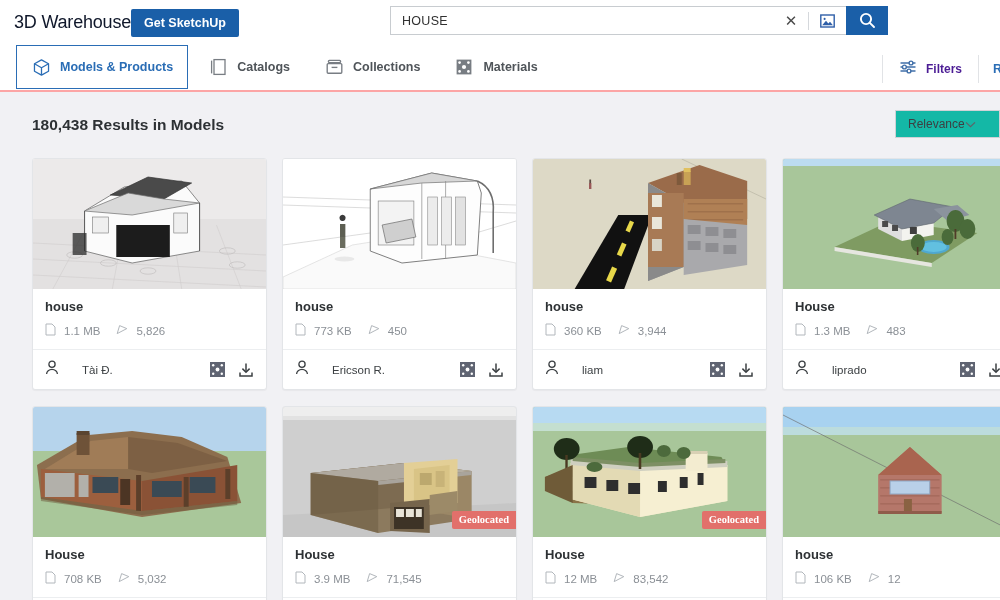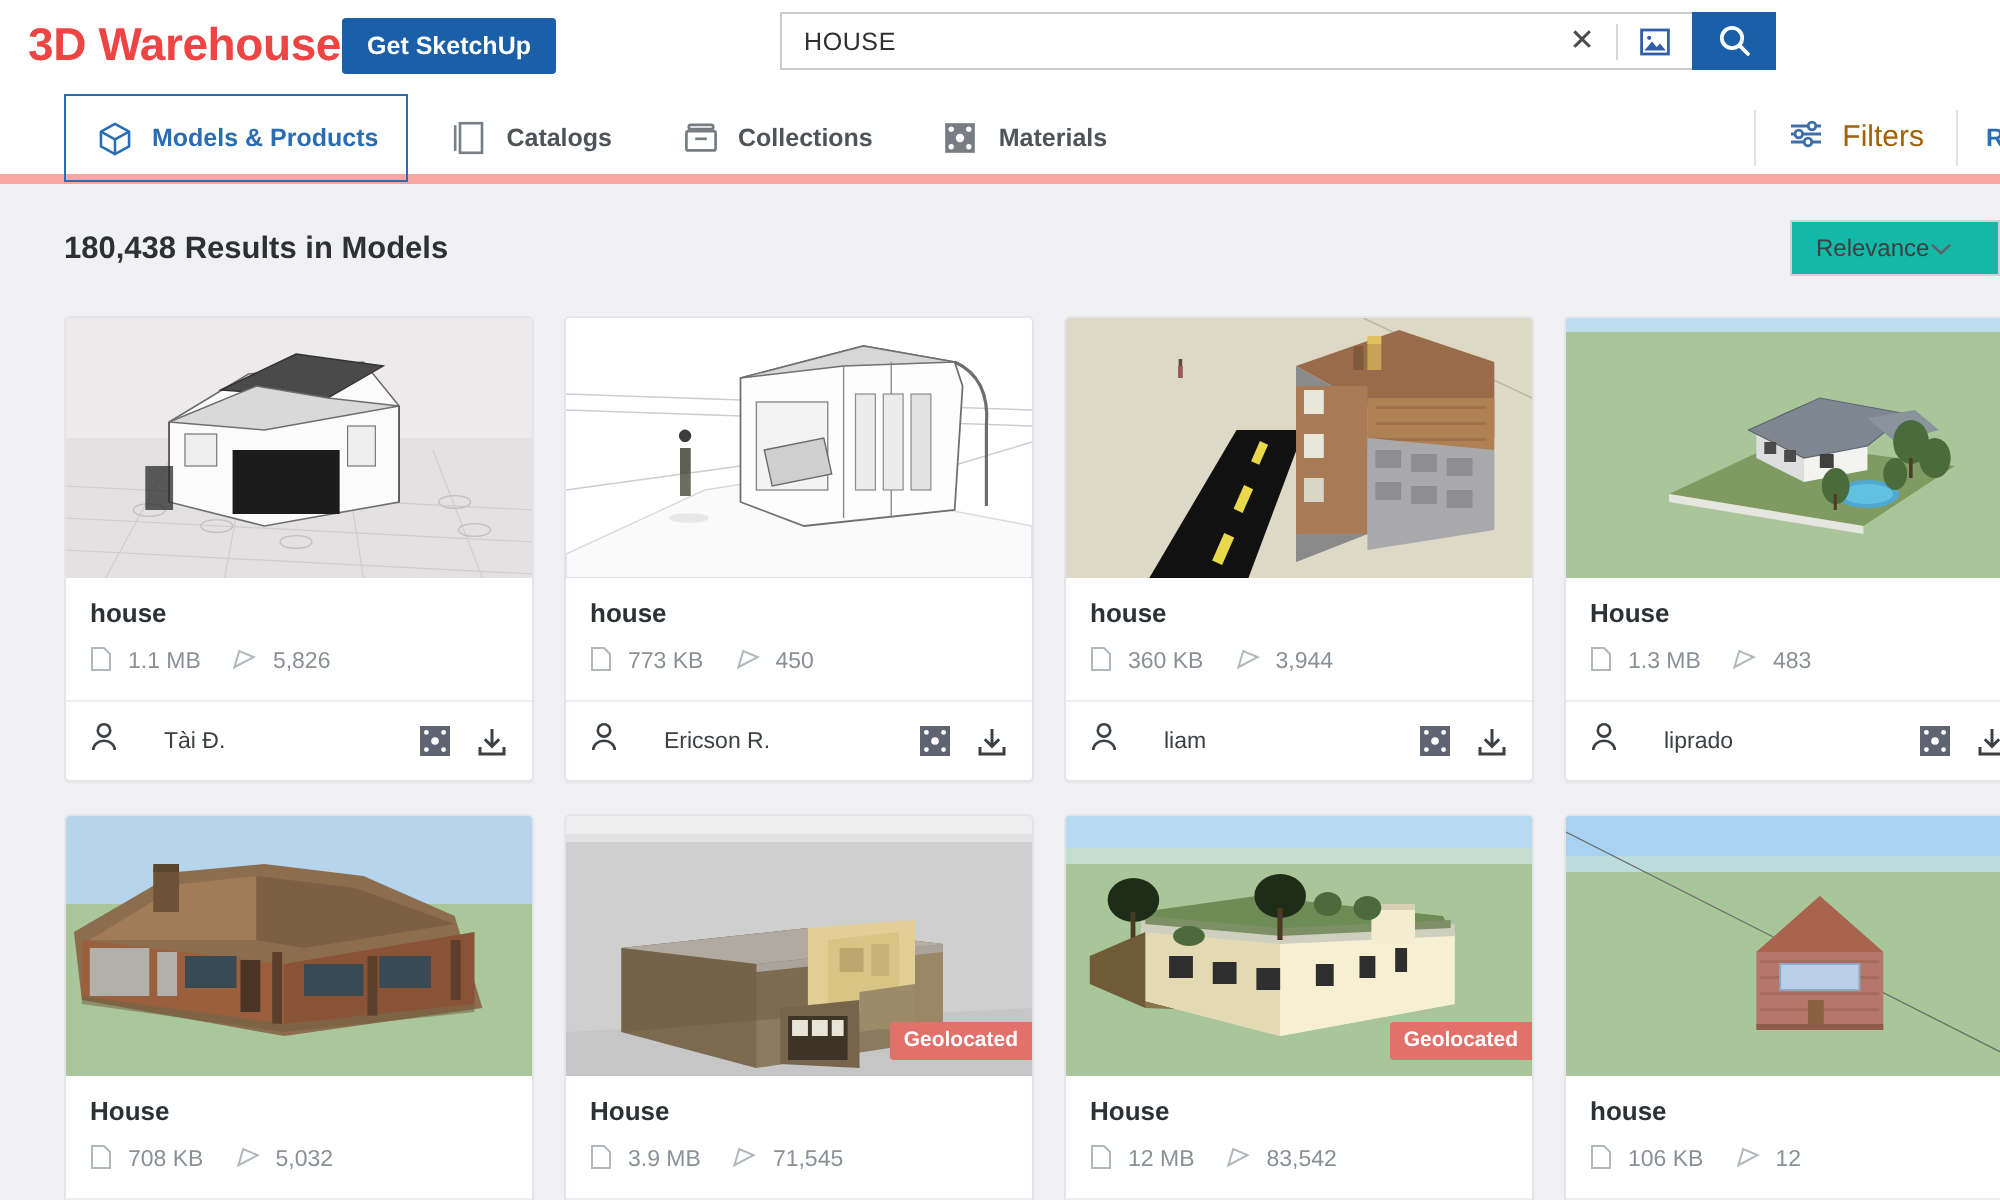--- a/index.html
+++ b/index.html
@@ -12,21 +12,21 @@
 
   
   .header {
     height: 45px; width: 1000px;
     background: #ffffff;
     display: flex; align-items: center;
     padding: 0 12px 0 14px;
     position: relative;
   }
   .brand {
-    font-size: 23px; font-weight: bold; color: #ef4444;
+    font-size: 18px; font-weight: normal; color: #0f172a;
     letter-spacing: -0.2px; white-space: nowrap;
   }
   .get-sketchup {
     margin-left: 0;
     background: #1a5fa8; color: #fff;
     font-size: 12.5px; font-weight: bold;
     padding: 7px 13px; border: none; border-radius: 2px;
     cursor: pointer; white-space: nowrap;
   }
   .search-wrap {
@@ -57,23 +57,23 @@
   }
   .search-btn {
     width: 42px; background: #1a5fa8; border: 1px solid #1a5fa8;
     display: flex; align-items: center; justify-content: center;
     cursor: pointer;
   }
 
   
   .navbar {
     height: 47px; width: 1000px;
-    background: #fff; border-bottom: 5px solid #fca5a5;
-    display: flex; align-items: flex-start;
-    padding-left: 32px; position: relative;
+    background: #fff; border-bottom: 2px solid #fca5a5;
+    display: flex; align-items: flex-end;
+    padding-left: 16px; position: relative;
   }
   .tabs { display: flex; align-items: stretch; height: 47px; }
   .tab {
     display: flex; align-items: center; gap: 9px;
     padding: 0 14px; margin-right: 6px;
     font-size: 12.5px; font-weight: bold; color: #4f5459;
     cursor: pointer; position: relative;
   }
   .tab.active {
     color: #2a6db5;
@@ -82,21 +82,21 @@
   }
   .tab-icon { display: flex; align-items: center; justify-content: center; width: 20px; }
   .nav-right {
     position: absolute; right: 0; top: 0; height: 47px;
     display: flex; align-items: center;
   }
   .filters-btn {
     display: flex; align-items: center; gap: 9px;
     padding: 0 16px; height: 28px;
     border-left: 1px solid #e1e3e6;
-    font-size: 15px; font-weight: normal; color: #a16207;
+    font-size: 12px; font-weight: bold; color: #4c1d95;
     cursor: pointer;
   }
   .reset-link {
     padding-left: 14px; padding-right: 2px; height: 28px;
     display: flex; align-items: center;
     border-left: 1px solid #e1e3e6;
     font-size: 12.5px; font-weight: bold; color: #2a6db5;
     cursor: pointer; white-space: nowrap; overflow: hidden;
     width: 22px;
   }
@@ -132,20 +132,21 @@
   .card {
     width: 235px; background: #fff;
     border: 1px solid #e3e5e8; border-radius: 3px;
     overflow: hidden; cursor: pointer;
     box-shadow: 0 1px 1px rgba(0,0,0,0.04);
   }
   .thumb {
     height: 130px; width: 100%;
     position: relative; overflow: hidden;
     background: #efefef;
+    font-family: Liberation Serif, serif;
   }
   .thumb svg { display: block; width: 100%; height: 100%; }
   .geo-badge {
     position: absolute; right: 0; bottom: 8px;
     background: #e2706b; color: #fff;
     font-size: 10.5px; font-weight: bold;
     padding: 3px 7px 4px 7px;
     border-radius: 2px 0 0 2px;
   }
   .card-body { padding: 10px 12px 0 12px; }

